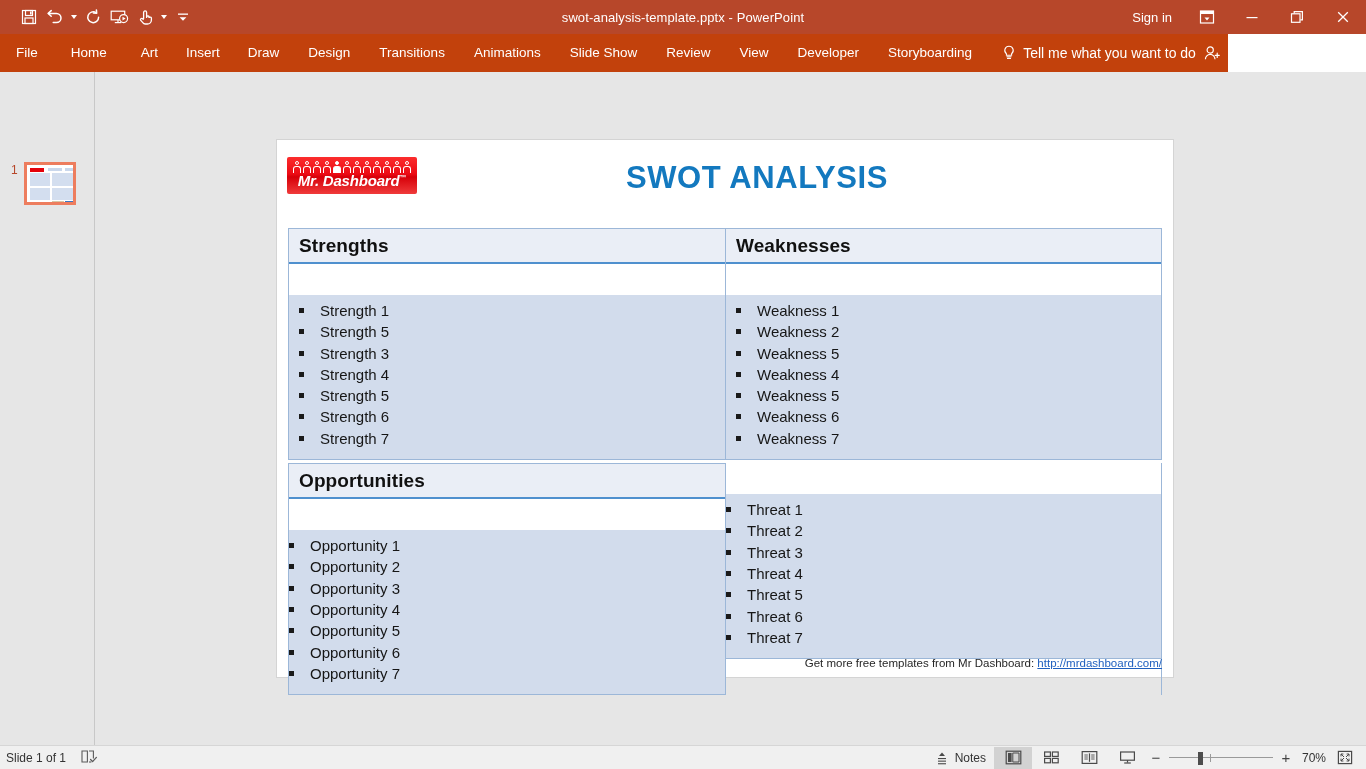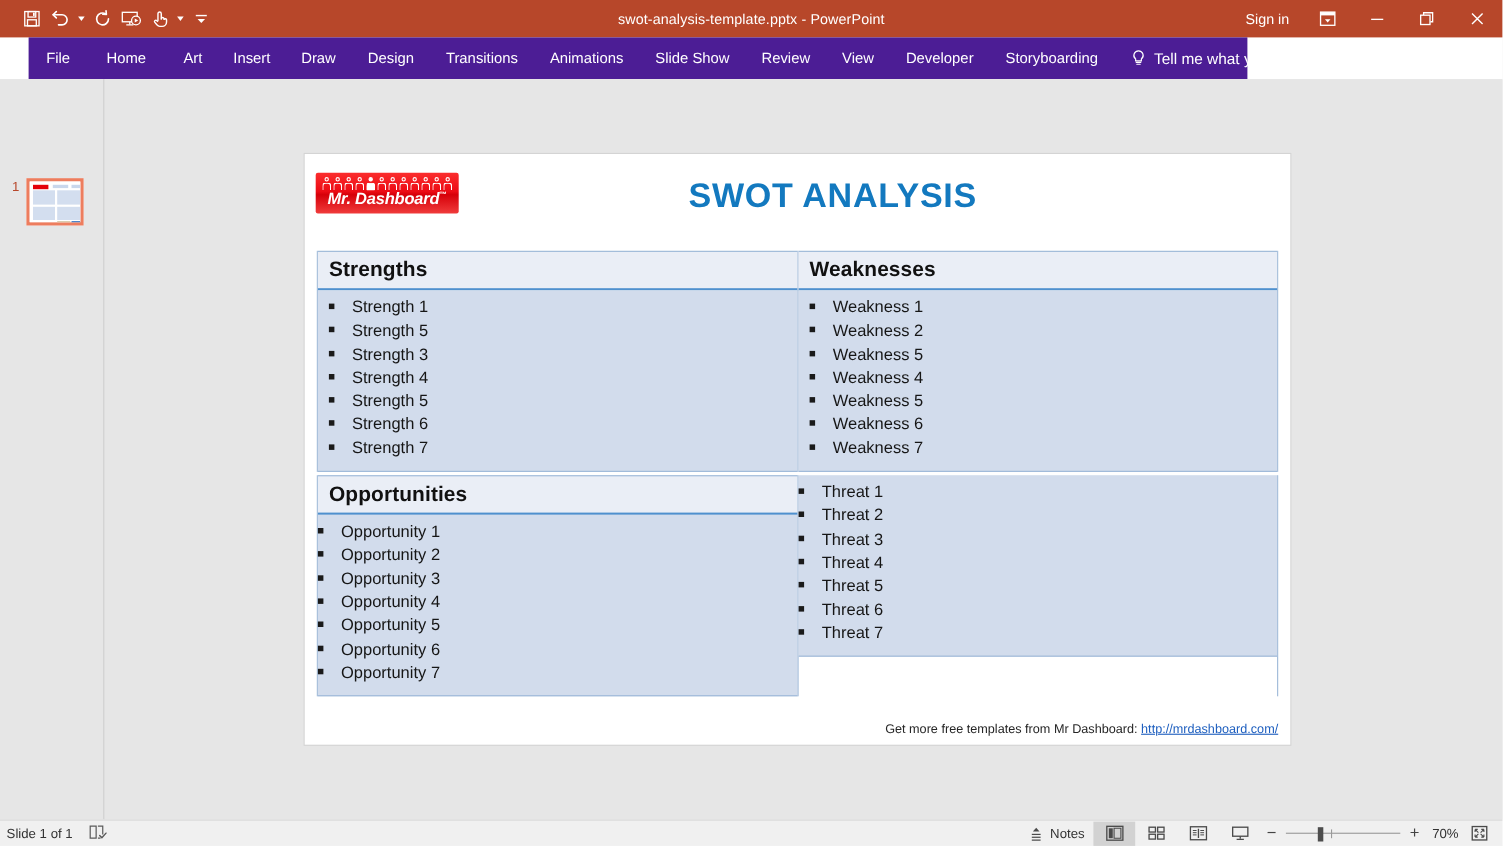--- a/index.html
+++ b/index.html
@@ -40,23 +40,23 @@
   }
   .signin { font-size: 13px; padding: 0 12px; cursor: default; }
   .tb-icon {
     width: 45px; height: 34px;
     display: flex; align-items: center; justify-content: center;
   }
   .tb-icon:last-child { width: 47px; }
 
   
   .ribbon {
-    position: absolute; left: 0; top: 34px; width: 1108px; height: 38px;
-    background: #4c1d95; color: #fff;
-    display: flex; align-items: center; margin-left: 26px;
+    position: absolute; left: 0; top: 34px; width: 1228px; height: 38px;
+    background: #c2410c; color: #fff;
+    display: flex; align-items: center;
   }
   .tab {
     font-size: 13.5px; color: #fff;
     padding: 0 0px; height: 38px; line-height: 38px;
     cursor: default; white-space: nowrap;
   }
   .tellme {
     display: flex; align-items: center; gap: 7px;
     font-size: 14px; margin-left: 30px; white-space: nowrap;
   }
@@ -167,20 +167,21 @@
     padding-left: 10px;
   }
   .quad-head-text {
     font-size: 19px; font-weight: bold; color: #111;
     letter-spacing: .1px;
   }
   .quad-body {
     background: #d2dcec;
     border-bottom: 1px solid #9cb7d8;
     padding: 7px 0 8px 0;
+    margin-top: 31px;
   }
   .quad-body.tall { min-height: 159px; }
   .bullet-row {
     display: flex; align-items: baseline;
     height: 21.3px;
     padding-left: 10px;
   }
   .bullet-row.indented { padding-left: 0; }
   .bullet-sq {
     width: 5px; height: 5px; background: #1a1a1a;

